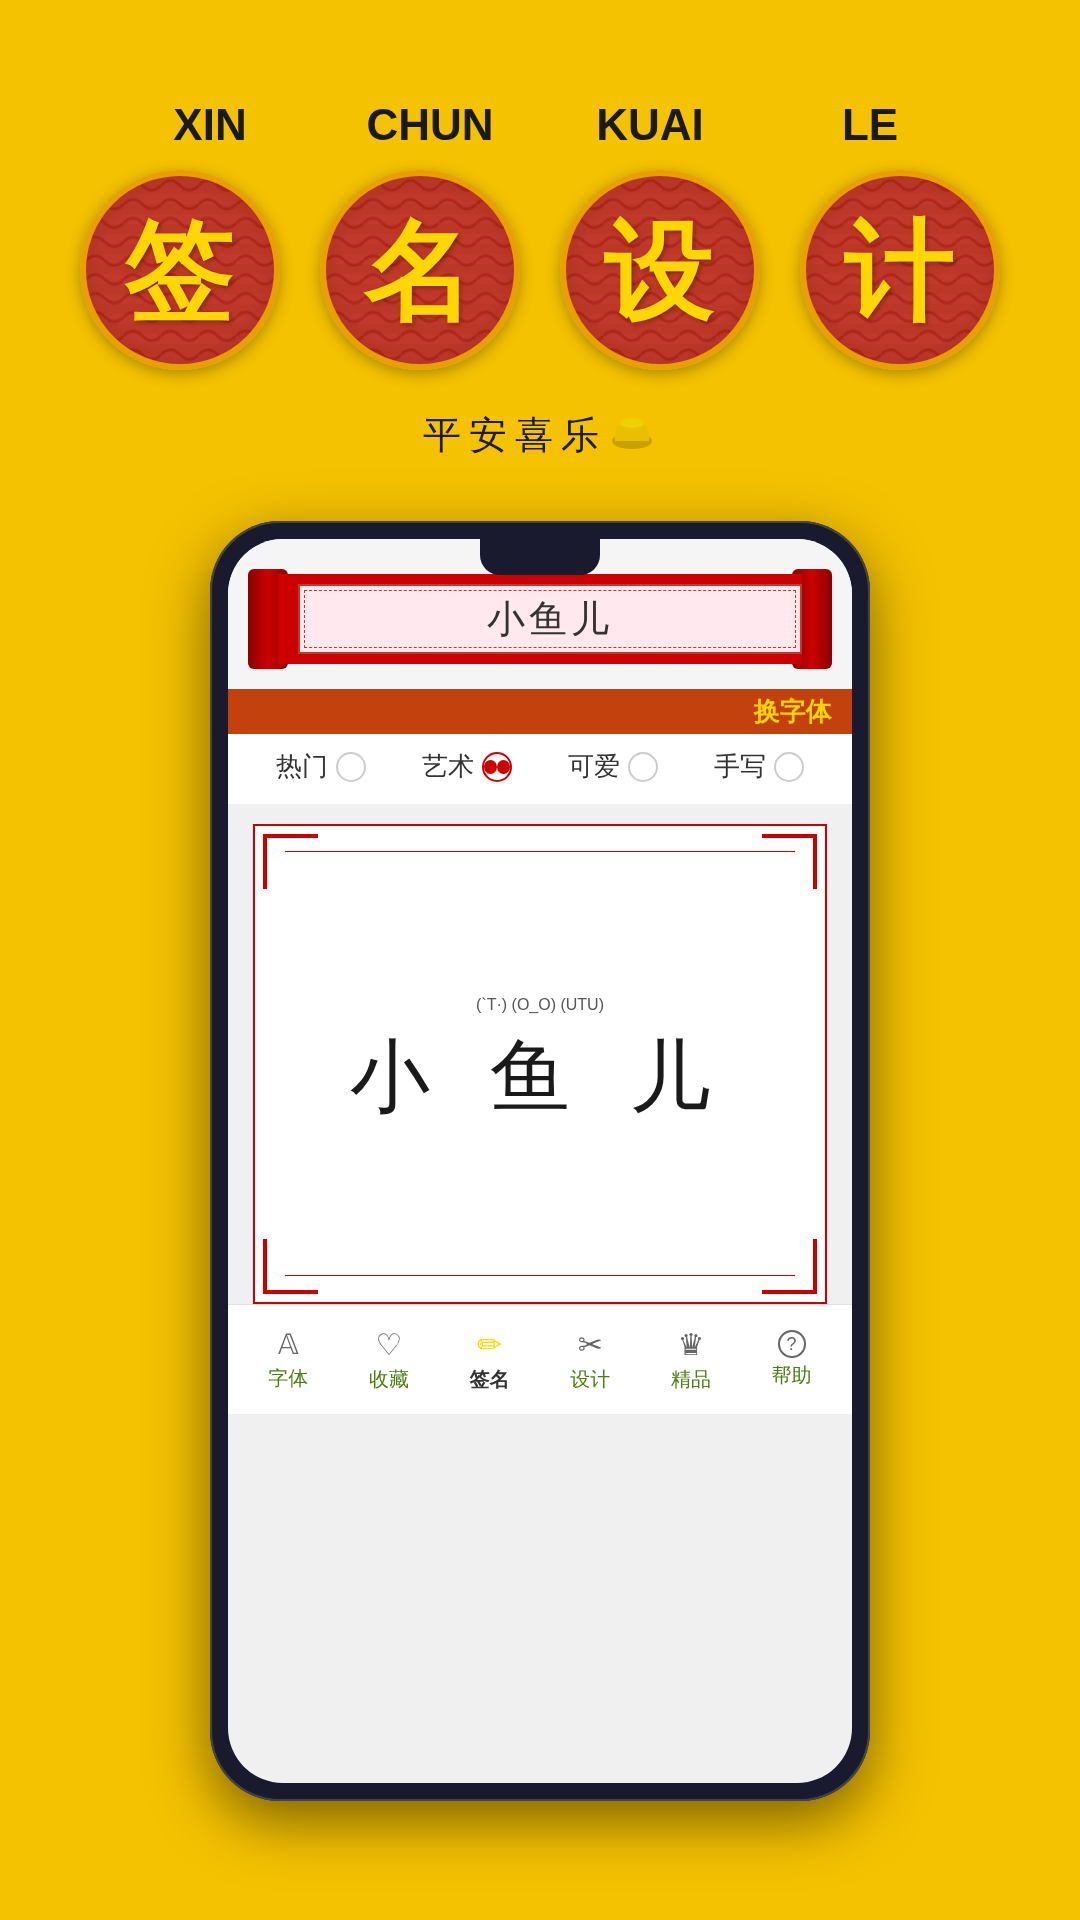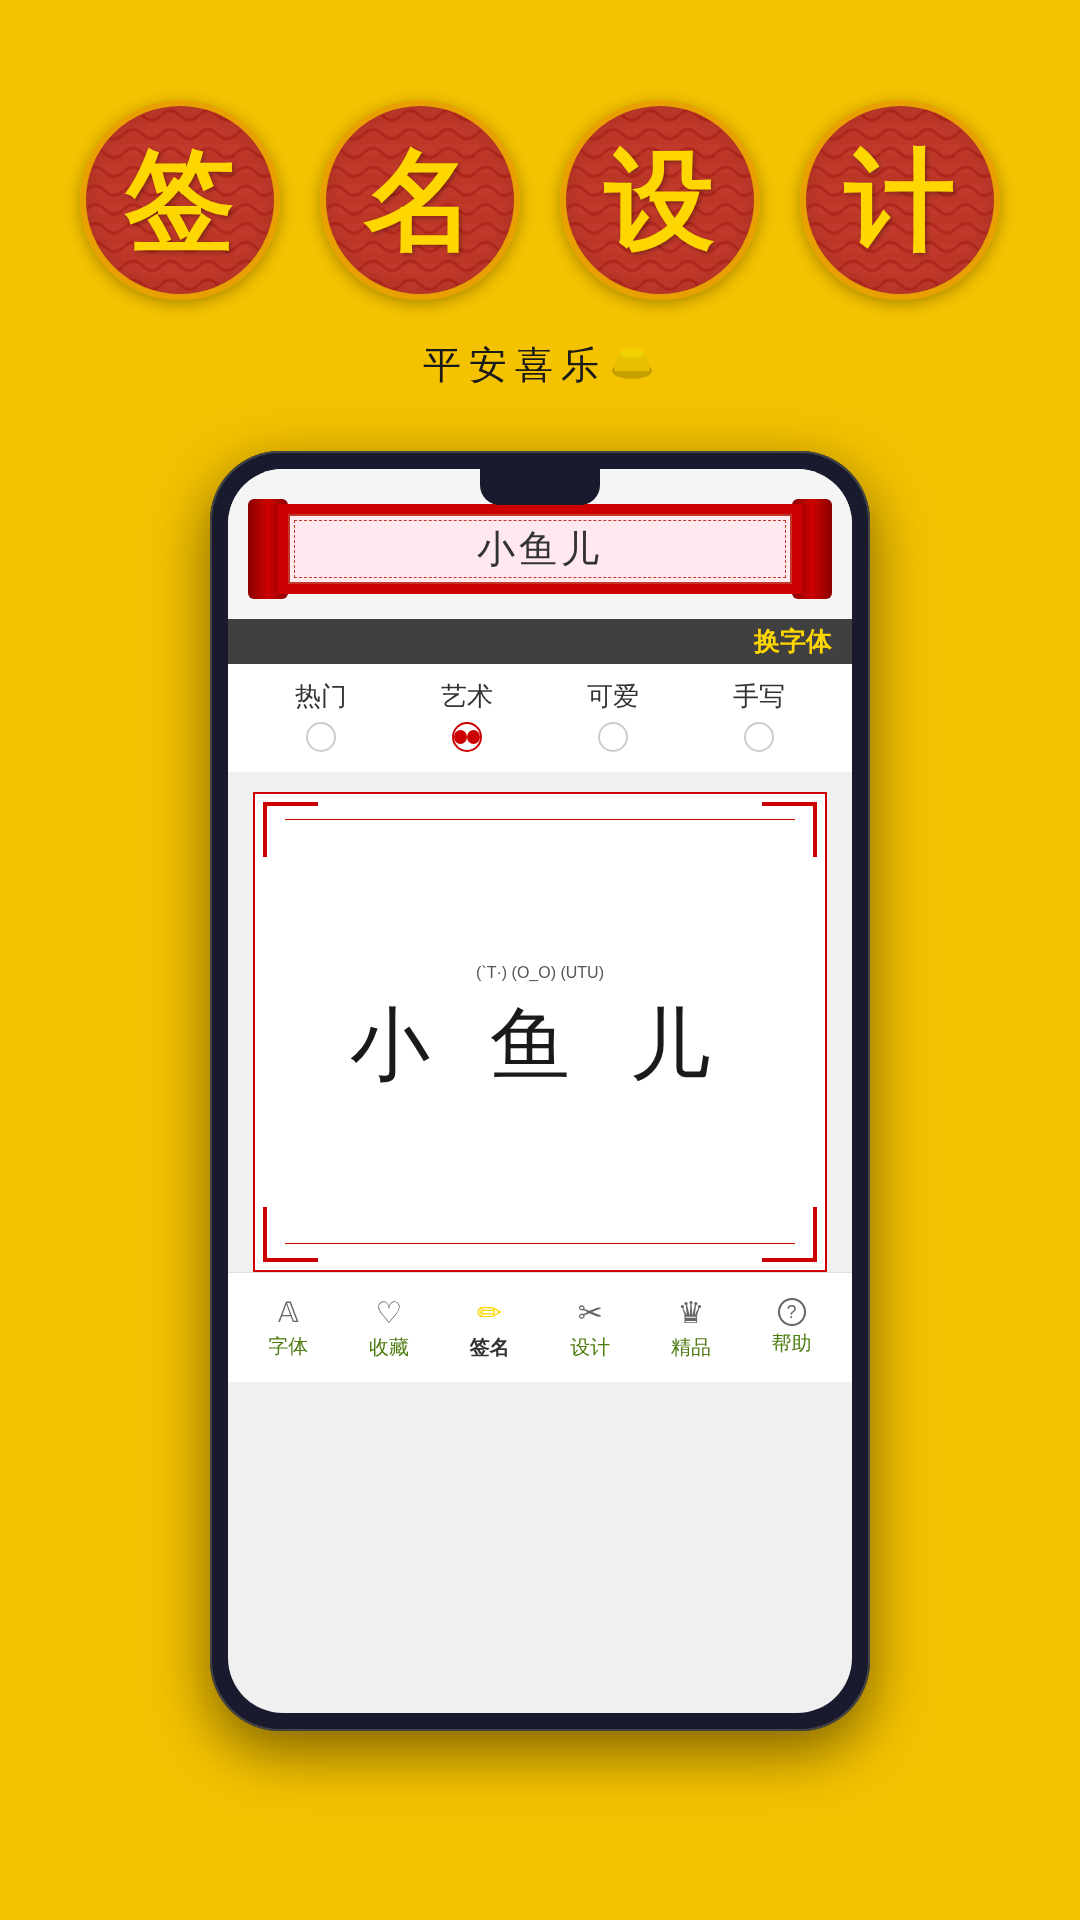--- a/index.html
+++ b/index.html
@@ -236,21 +236,21 @@
     .scroll-inner {
       position: absolute;
       left: 30px;
       right: 30px;
       top: 50%;
       transform: translateY(-50%);
       height: 90px;
       background: #CC0000;
       display: flex;
       align-items: center;
-      justify-content: center;
+      justify-content: flex-end;
     }
 
     .scroll-text-box {
       background: #ffe8ee;
       border: 2px solid #c0392b;
       width: calc(100% - 20px);
       height: 70px;
       display: flex;
       align-items: center;
       justify-content: center;
@@ -265,42 +265,42 @@
     }
 
     .scroll-name {
       font-size: 38px;
       color: #333;
       letter-spacing: 4px;
     }
 
     
     .change-font-bar {
-      background: #404040;
+      background: #c2410c;
       padding: 5px 20px 5px;
       text-align: right;
     }
 
     .change-font-btn {
       font-size: 26px;
       color: #FFD700;
       font-weight: bold;
     }
 
     
     .font-tabs {
       background: white;
       padding: 15px 20px 20px;
       display: flex;
       justify-content: space-around;
     }
 
     .font-tab {
       display: flex;
-      flex-direction: column;
+      flex-direction: row;
       align-items: center;
       gap: 8px;
       text-align: right;
     }
 
     .font-tab-label {
       font-size: 26px;
       color: #333;
     }
 
@@ -432,20 +432,26 @@
       justify-content: center;
       height: 100%;
       padding: 40px;
     }
   </style>
 </head>
 <body>
 
 <div class="top-section">
 
+  <div class="pinyin-row">
+    <span class="pinyin-label">XIN</span>
+    <span class="pinyin-label">CHUN</span>
+    <span class="pinyin-label">KUAI</span>
+    <span class="pinyin-label">LE</span>
+  </div>
 
   <div class="circles-row">
     <div class="circle-stamp">
       <svg class="wave-svg" viewBox="0 0 200 200" xmlns="http://www.w3.org/2000/svg">
         <defs>
           <pattern id="wave1" x="0" y="0" width="40" height="20" patternUnits="userSpaceOnUse">
             <path d="M0,10 Q10,0 20,10 Q30,20 40,10" fill="none" stroke="#8B0000" stroke-width="3"></path>
           </pattern>
         </defs>
         <circle cx="100" cy="100" r="100" fill="url(#wave1)"></circle>

